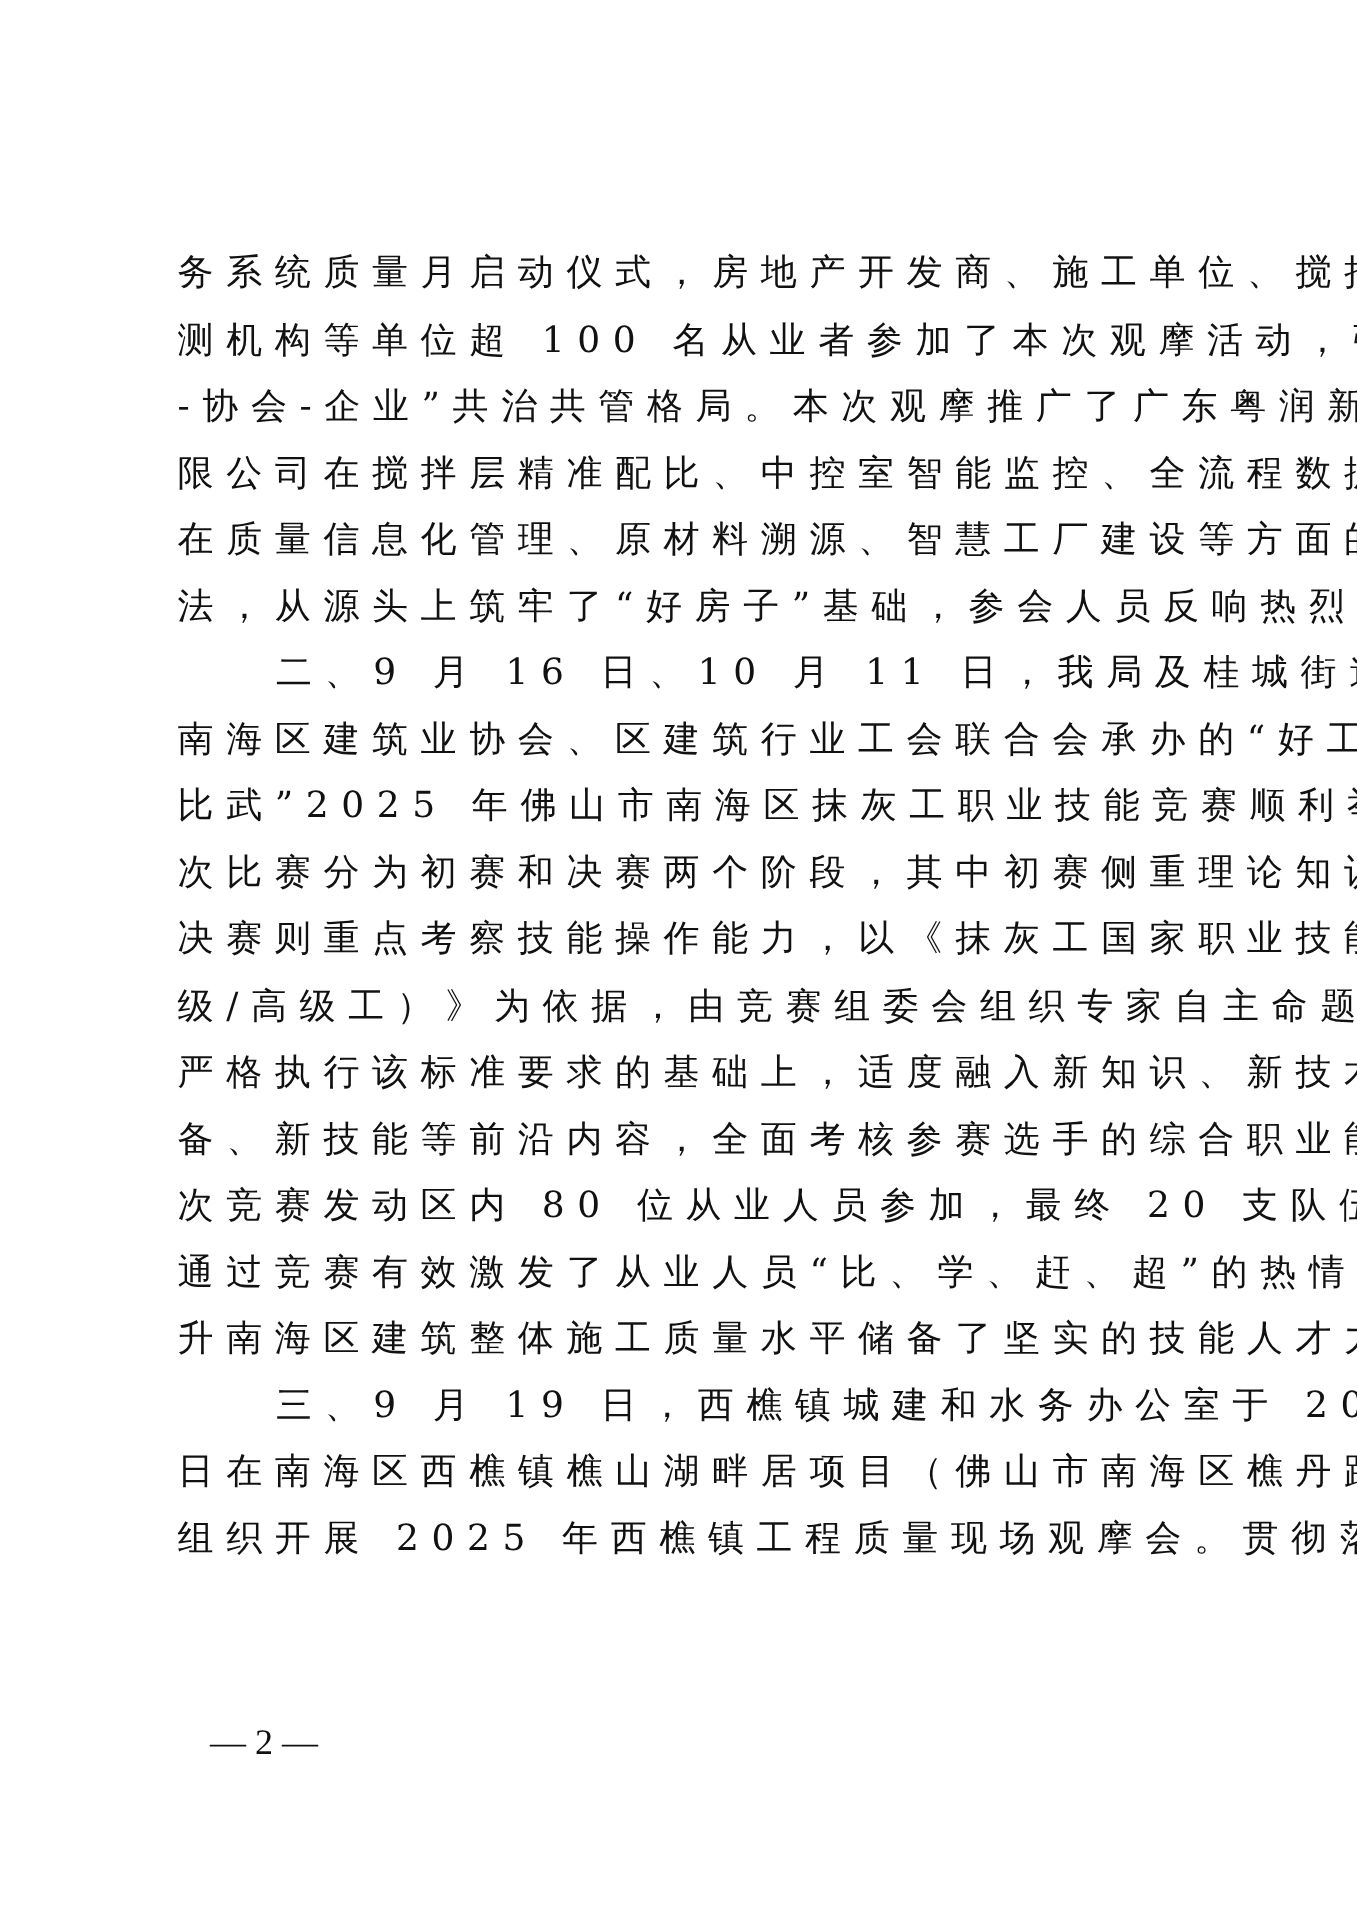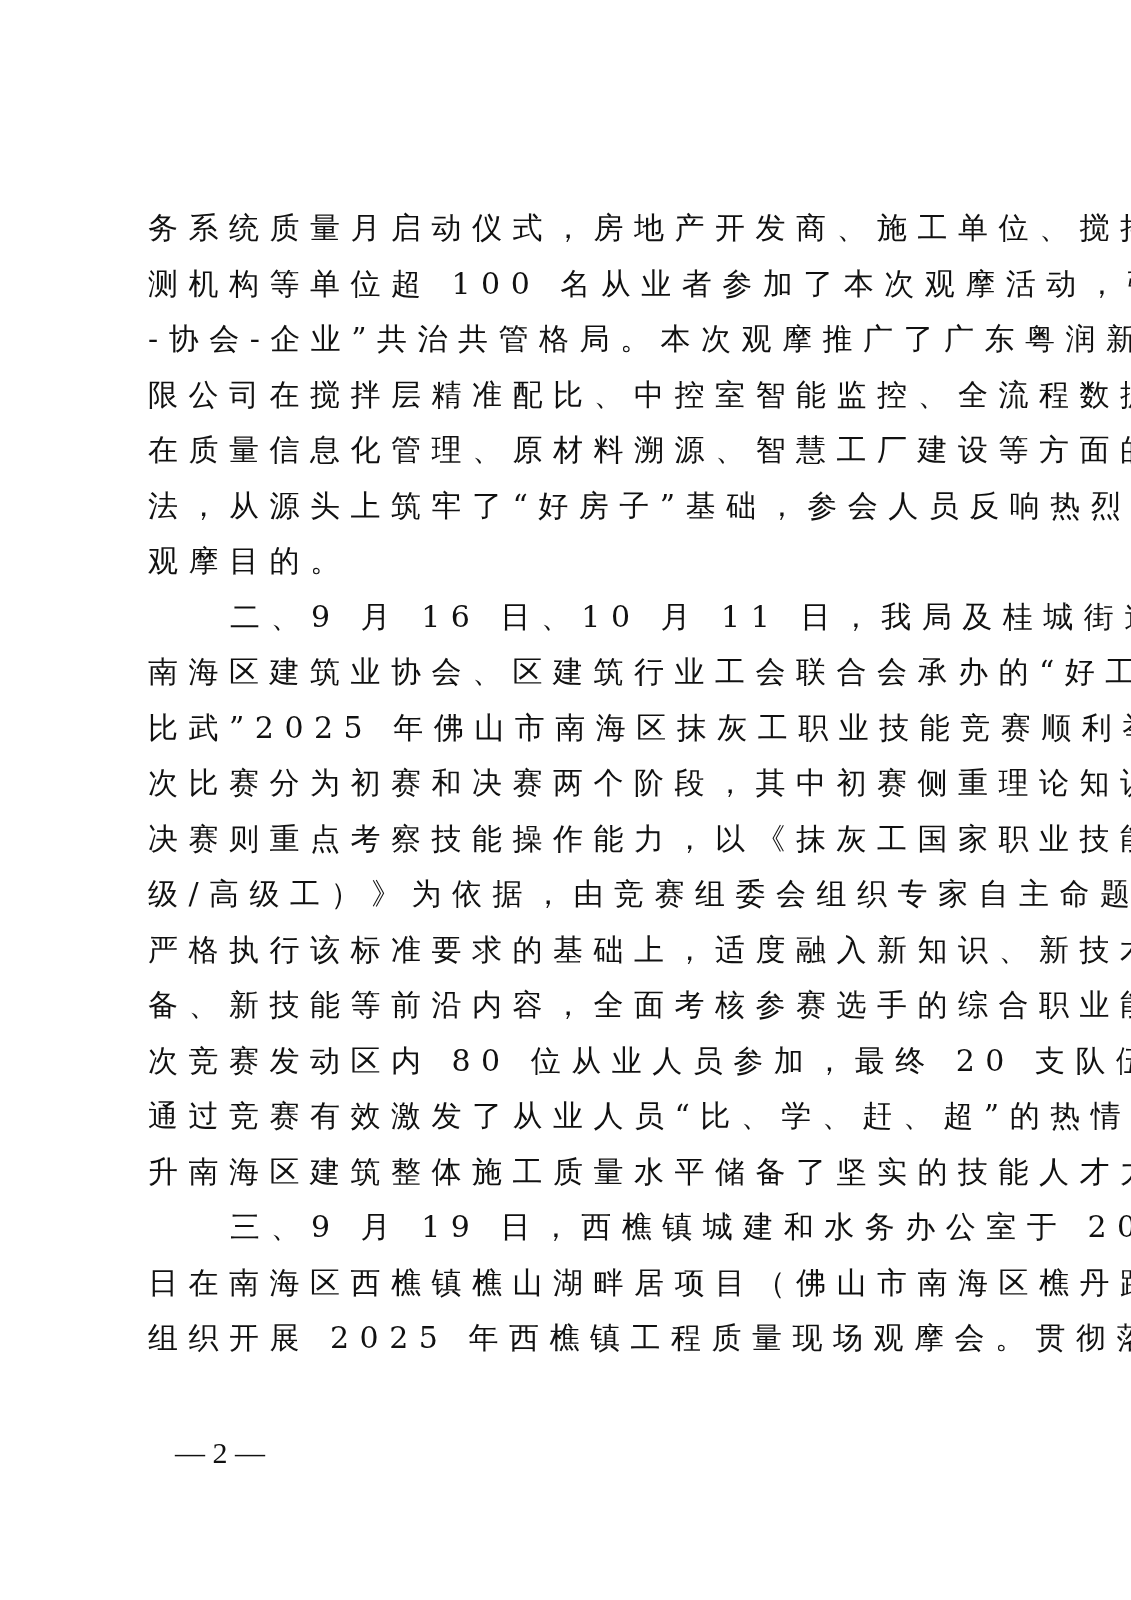--- a/index.html
+++ b/index.html
@@ -56,21 +56,20 @@
 <div class="page">
   <div class="body-text">
 
     <div>
       <span class="line">务系统质量月启动仪式，房地产开发商、施工单位、搅拌站、检</span>
       <span class="line">测机构等单位超 100 名从业者参加了本次观摩活动，强化“政府</span>
       <span class="line">-协会-企业”共治共管格局。本次观摩推广了广东粤润新材料有</span>
       <span class="line">限公司在搅拌层精准配比、中控室智能监控、全流程数据溯源，</span>
       <span class="line">在质量信息化管理、原材料溯源、智慧工厂建设等方面的先进做</span>
       <span class="line">法，从源头上筑牢了“好房子”基础，参会人员反响热烈，达到</span>
-      <span class="line">观摩目的。</span>
     </div>
 
     <div>
       <span class="line indent">二、9 月 16 日、10 月 11 日，我局及桂城街道总工会主办，</span>
       <span class="line">南海区建筑业协会、区建筑行业工会联合会承办的“好工匠 大</span>
       <span class="line">比武”2025 年佛山市南海区抹灰工职业技能竞赛顺利举办。本</span>
       <span class="line">次比赛分为初赛和决赛两个阶段，其中初赛侧重理论知识考核，</span>
       <span class="line">决赛则重点考察技能操作能力，以《抹灰工国家职业技能标准（三</span>
       <span class="line">级/高级工）》为依据，由竞赛组委会组织专家自主命题，命题在</span>
       <span class="line">严格执行该标准要求的基础上，适度融入新知识、新技术、新设</span>

